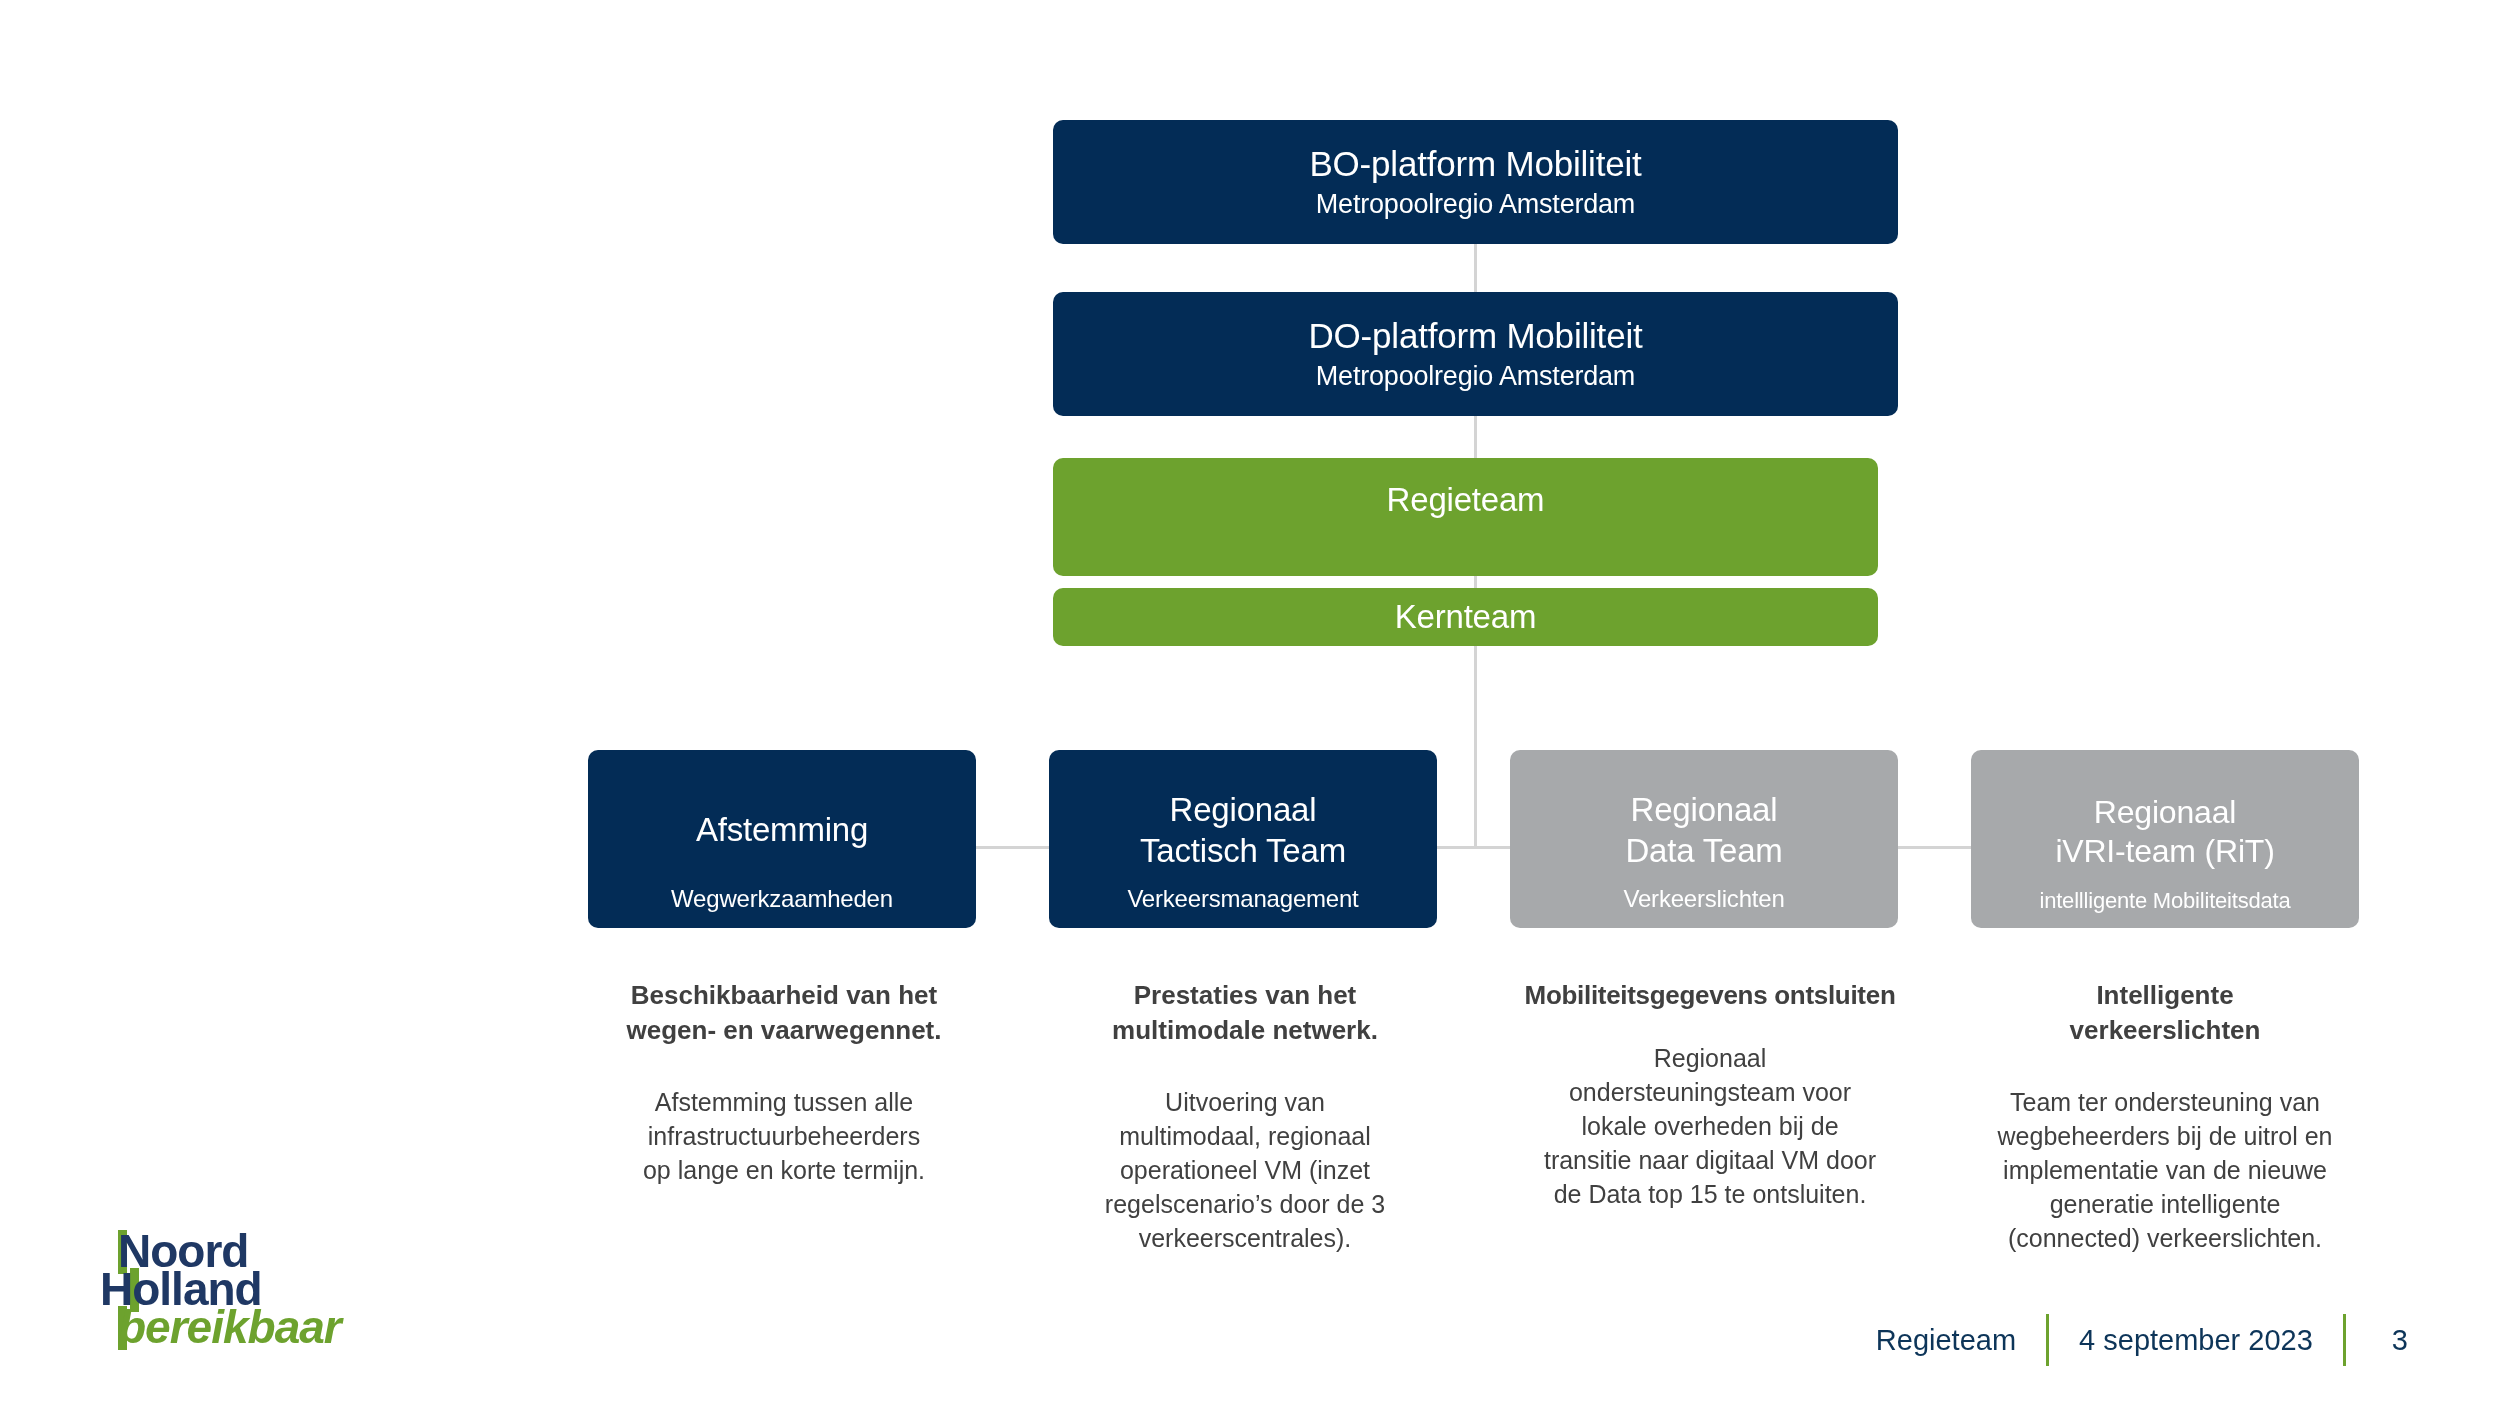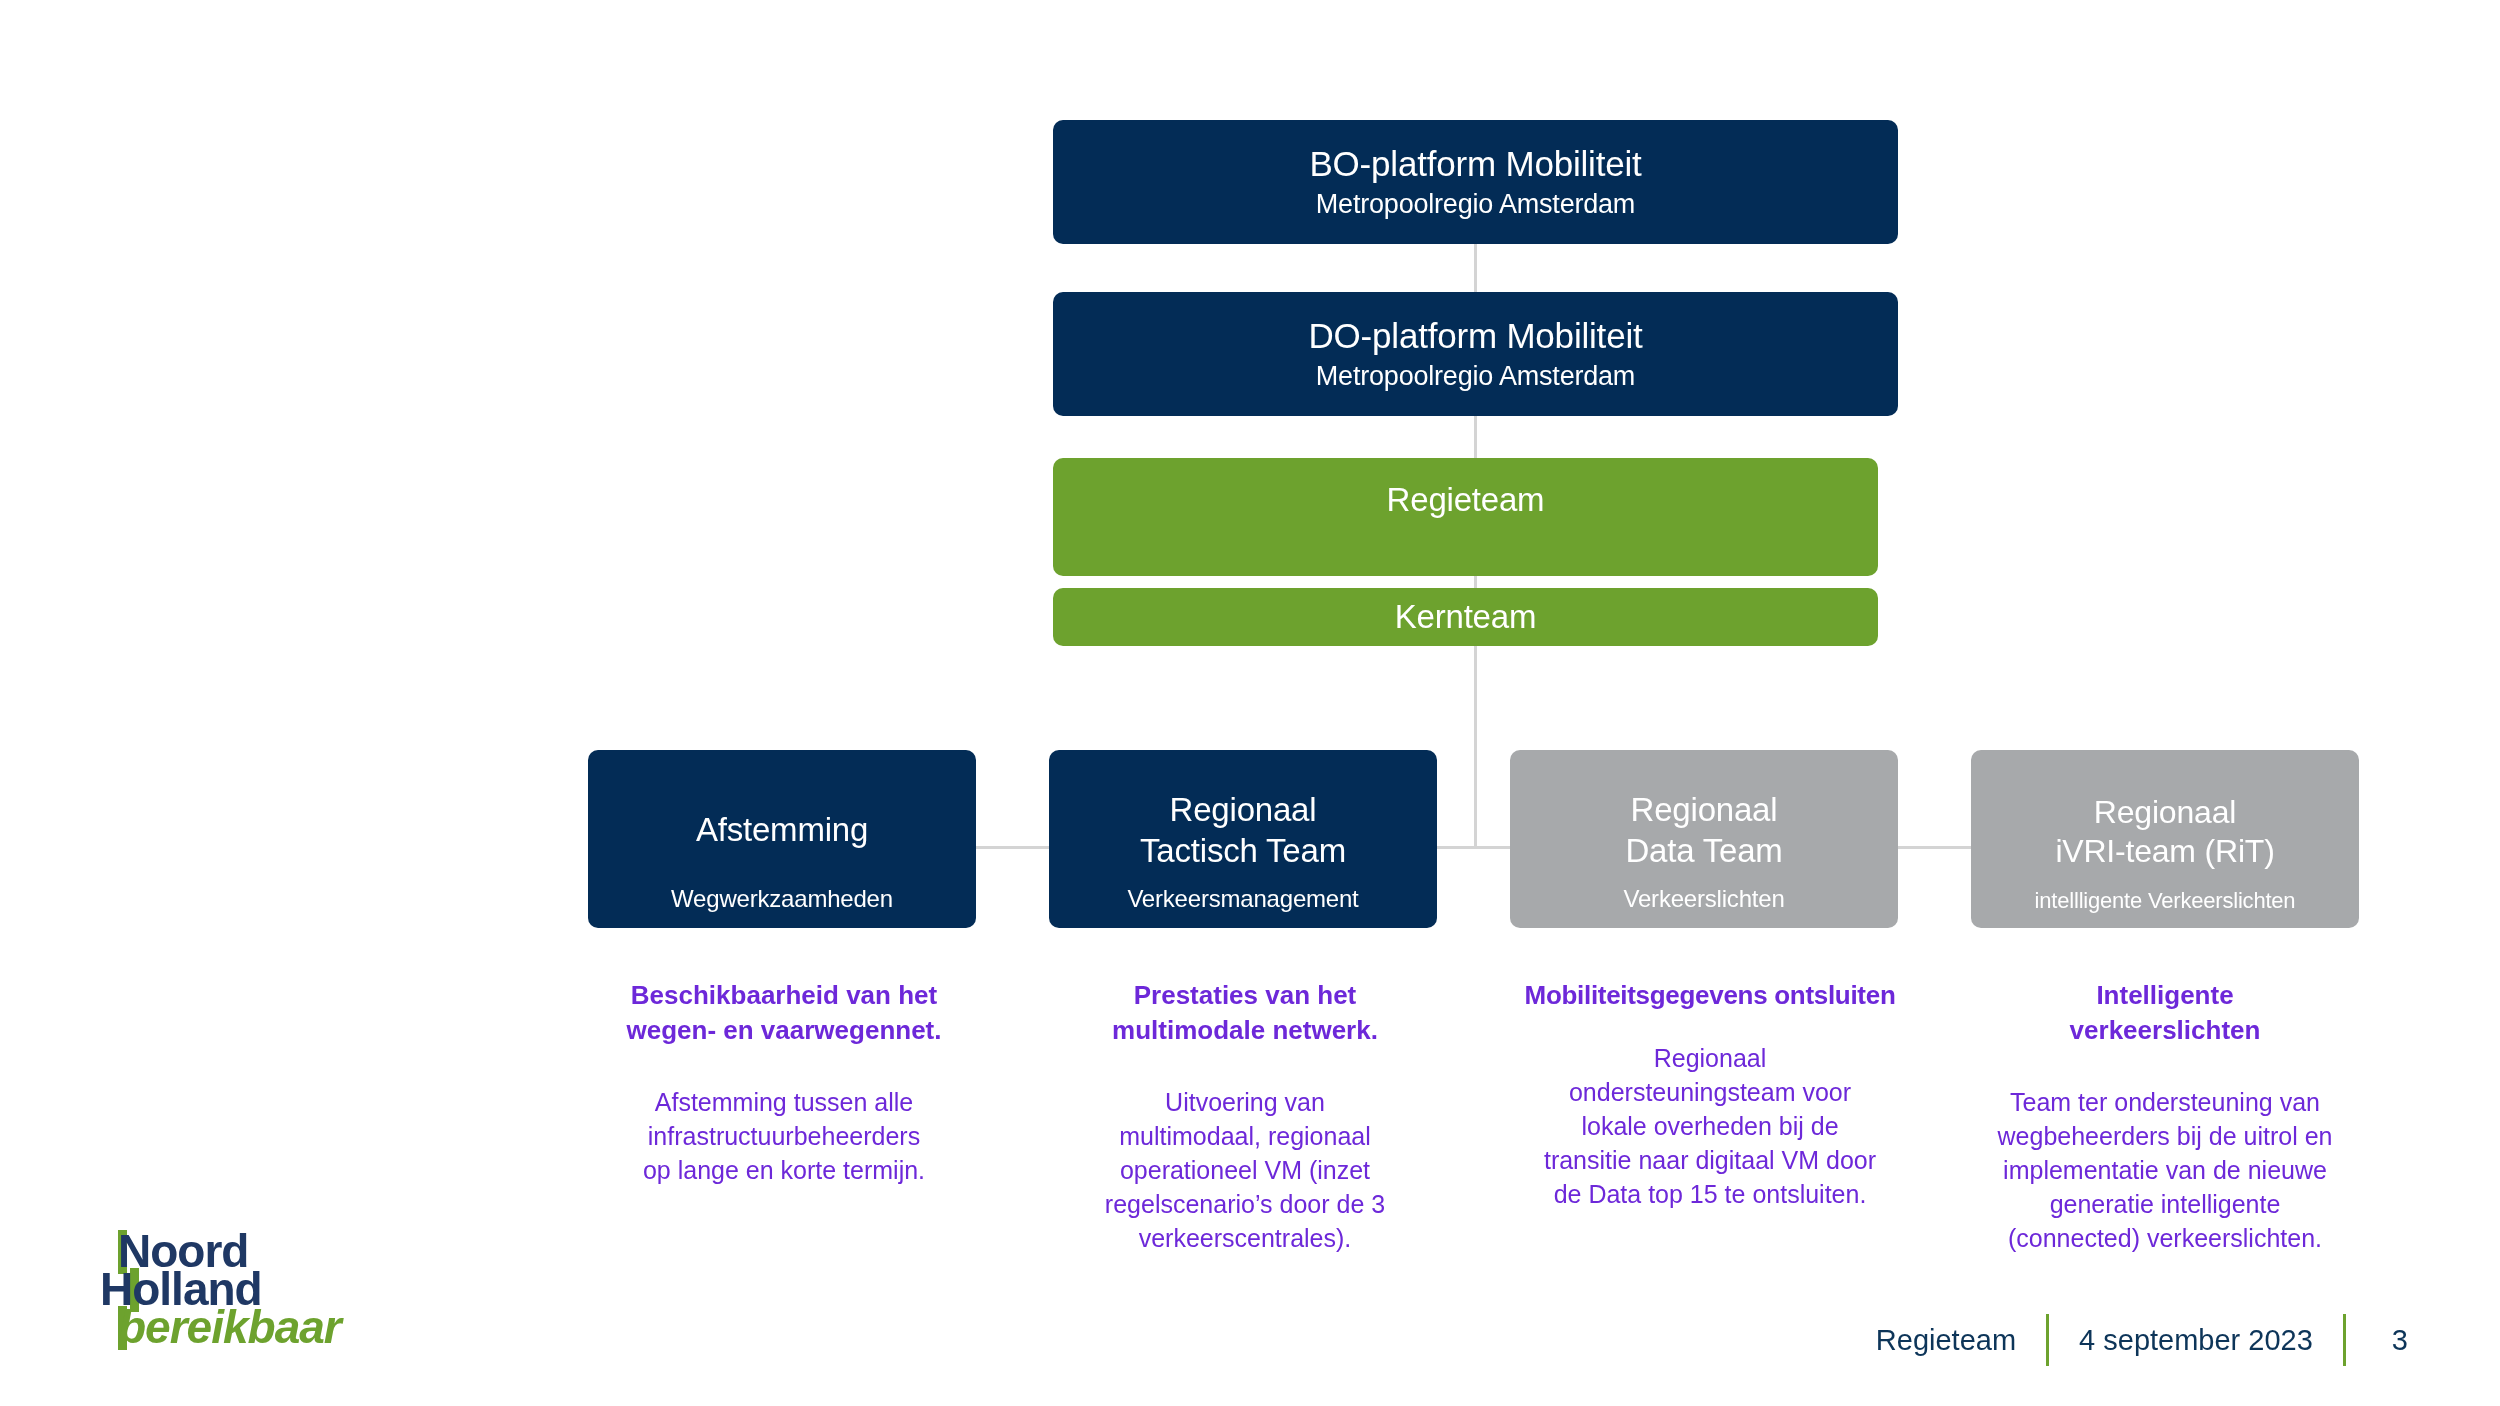--- a/index.html
+++ b/index.html
@@ -102,21 +102,21 @@
   }
   .conn-v { width: 3px; }
   .conn-h { height: 3px; }
 
   
   .desc {
     position: absolute;
     top: 978px;
     width: 400px;
     text-align: center;
-    color: #6d28d9;
+    color: #404040;
     z-index: 2;
   }
   .desc .head {
     font-weight: bold;
     font-size: 26px;
     line-height: 1.36;
     white-space: pre-line;
   }
   .desc .body {
     font-size: 25px;
@@ -226,21 +226,21 @@
 
 <div class="node grey leaf" id="leaf-2">
   <div class="title">Regionaal
 Data Team</div>
   <div class="sub">Verkeerslichten</div>
 </div>
 
 <div class="node grey leaf" id="leaf-3">
   <div class="title">Regionaal
 iVRI-team (RiT)</div>
-  <div class="sub">intellligente Verkeerslichten</div>
+  <div class="sub">intellligente Mobiliteitsdata</div>
 </div>
 
 <div class="desc" id="desc-0">
   <div class="head">Beschikbaarheid van het
 wegen- en vaarwegennet.</div>
   <div class="body">Afstemming tussen alle
 infrastructuurbeheerders
 op lange en korte termijn.</div>
 </div>
 

